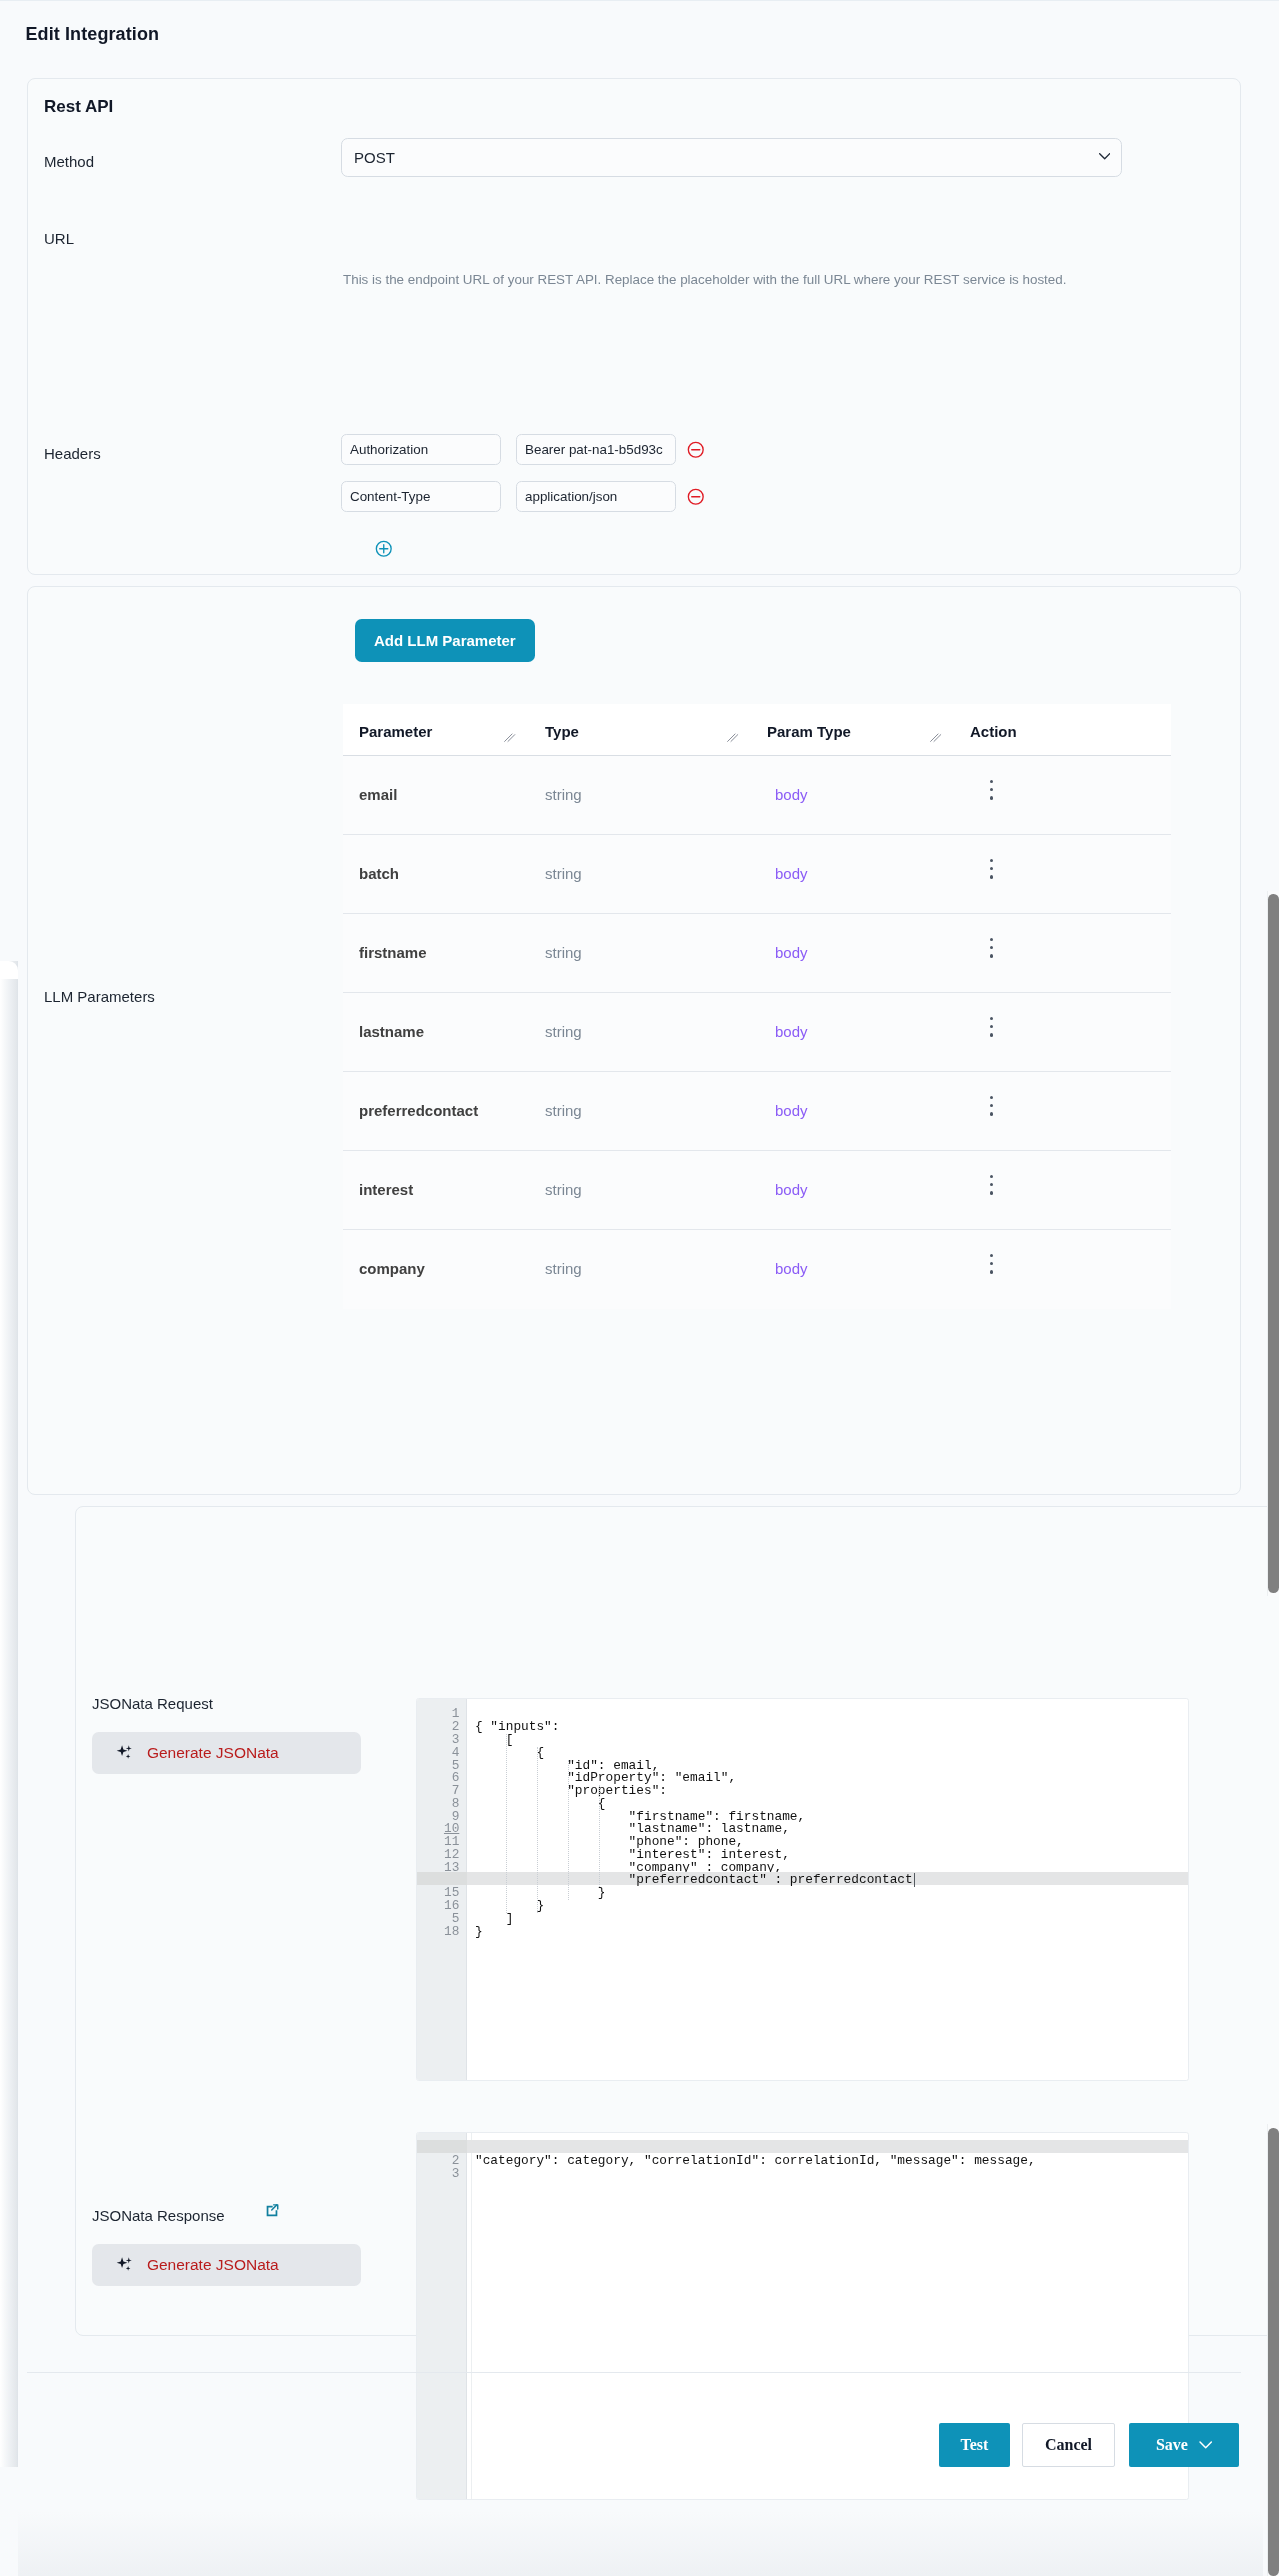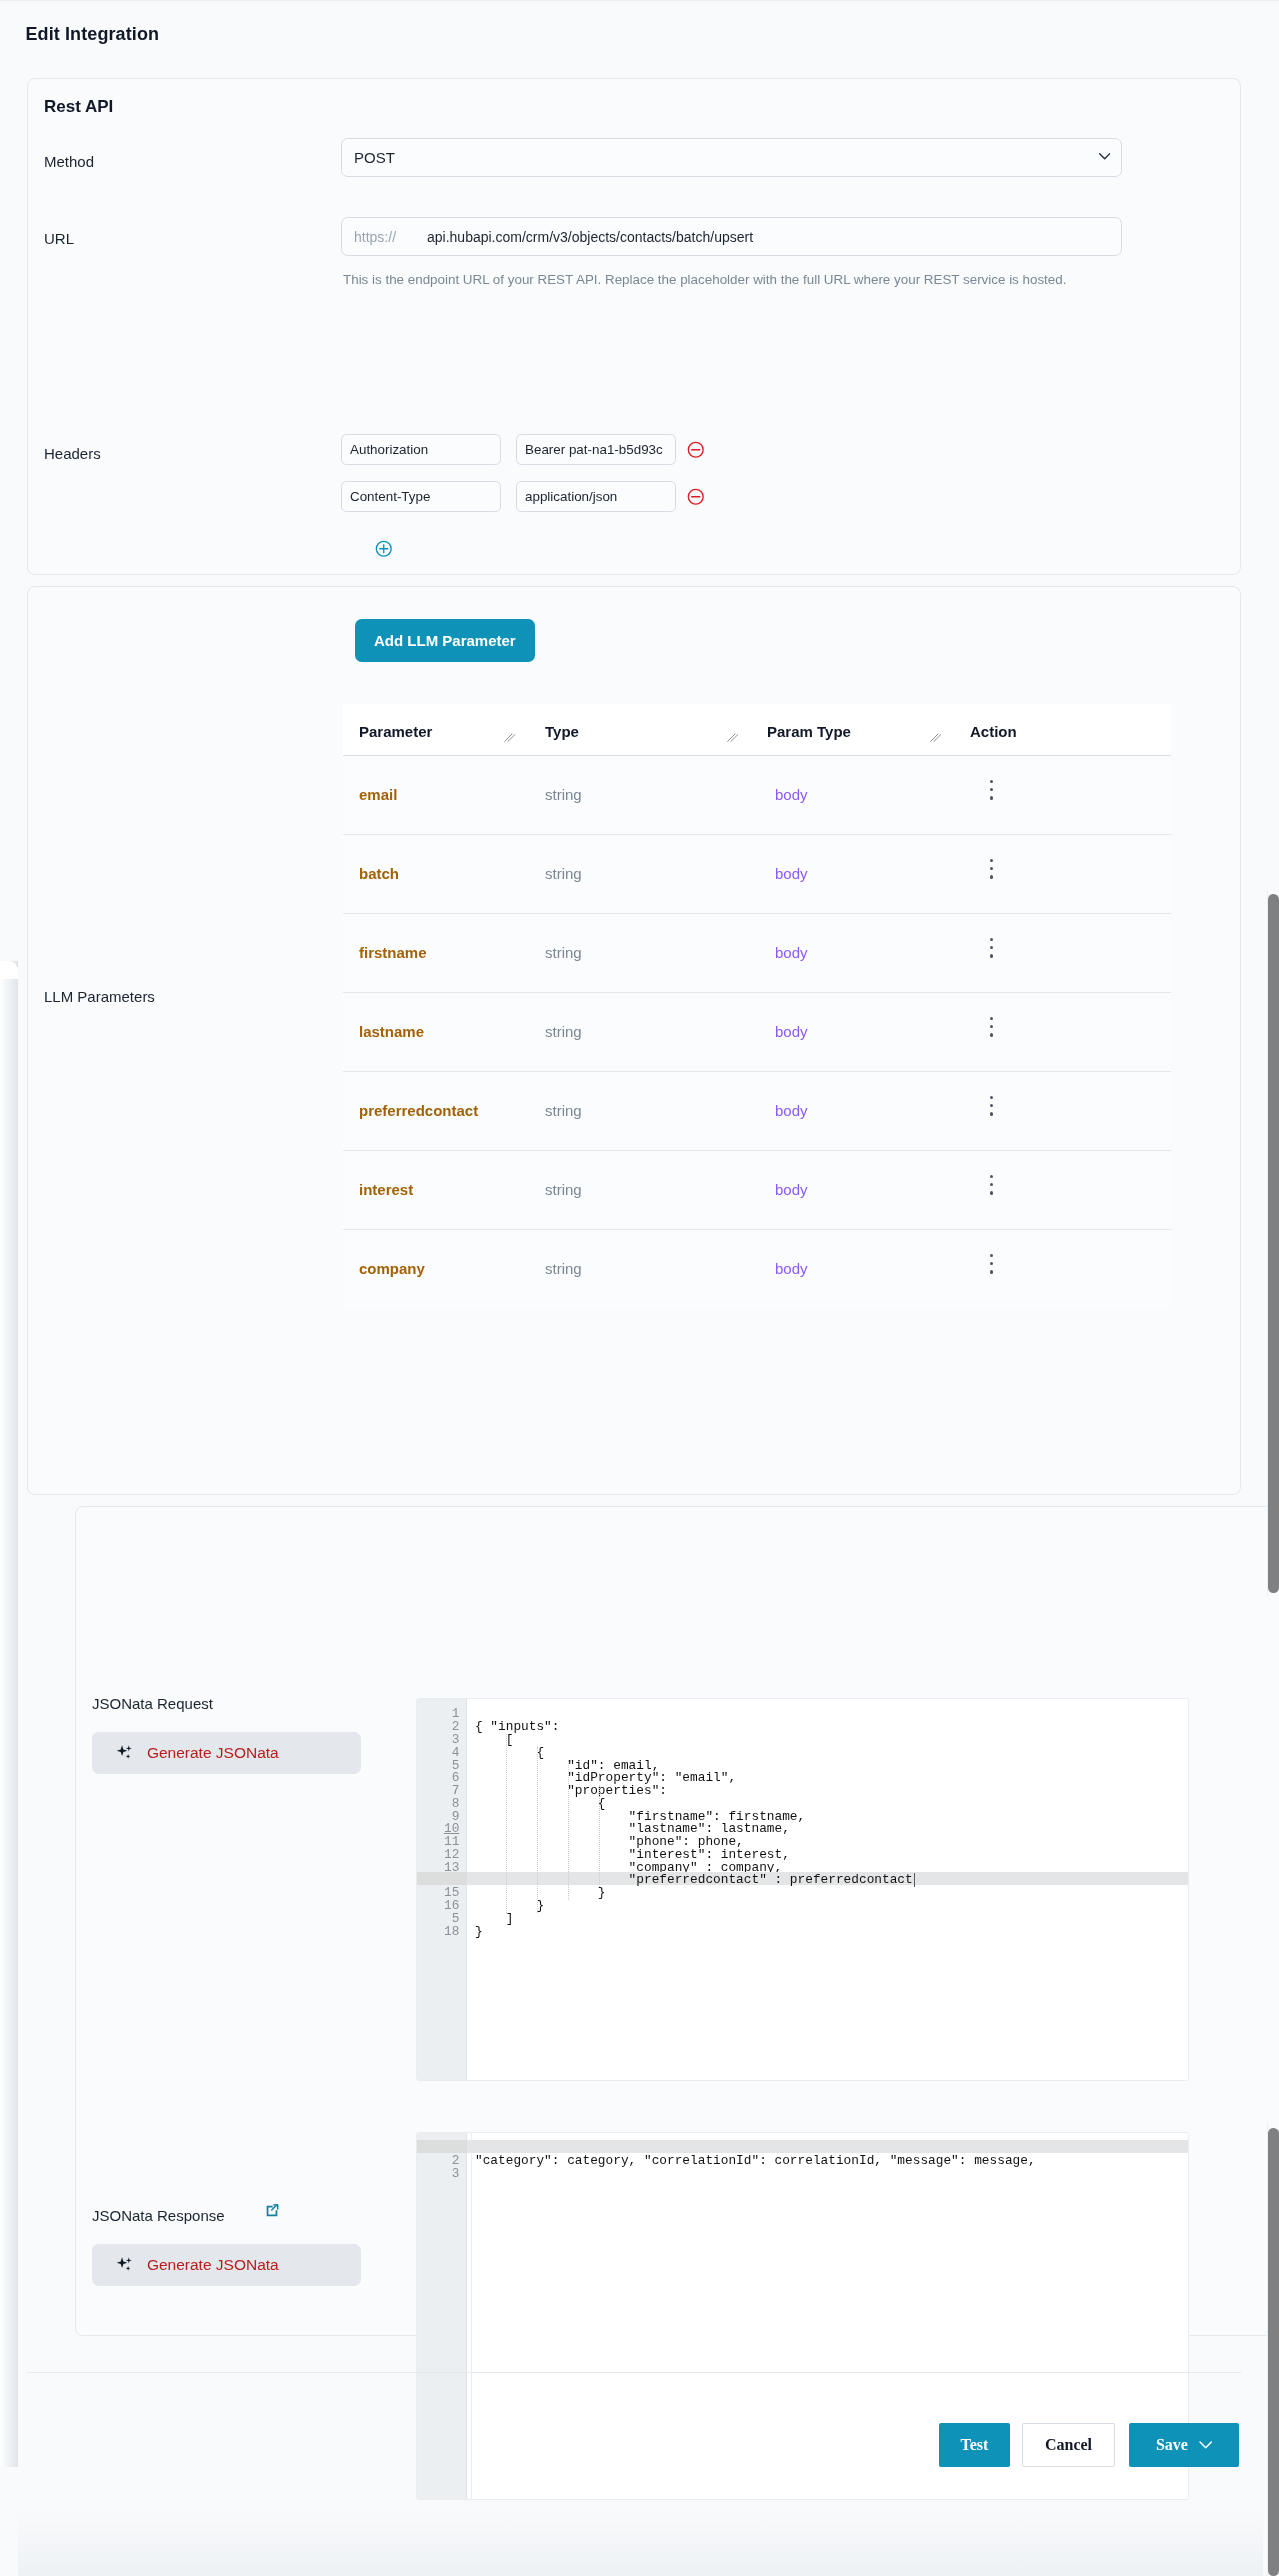--- a/index.html
+++ b/index.html
@@ -191,21 +191,21 @@
     position:relative;
     height: 79px;
     border-bottom: 0.7px solid #e3e7ec;
     background: #fbfcfd;
   }
   .prow:last-child { border-bottom: none; }
   .pcell {
     position:absolute; top: 30px;
     font-size: 15px;
   }
-  .pcell-name { left: 16px; color:#a16207; font-weight:700; }
+  .pcell-name { left: 16px; color:#404040; font-weight:700; }
   .pcell-type { left: 202px; color:#7b8794; }
   .pcell-ptype{ left: 432px; color:#8b5cf6; }
   .pcell-action {
     left: 640px; top: 24px;
     width: 17.5px; height: 27px;
     cursor:pointer;
   }
   .kebab-dot {
     width: 3.4px; height: 3.4px; border-radius: 50%;
     background: #4b5563; margin: 0 auto 4.7px auto;
@@ -366,24 +366,20 @@
 
     <div id="method-select">
       <span class="val">POST</span>
       <svg class="chev" viewBox="0 0 17 10">
         <path d="M1 1 L8.5 8.5 L16 1" stroke="#1f2937" stroke-width="2" fill="none" stroke-linecap="round" stroke-linejoin="round"></path>
       </svg>
     </div>
 
     <div class="field-label" id="label-url">URL</div>
 
-    <div id="url-input">
-      <span class="prefix">https://</span>
-      <span class="value">api.hubapi.com/crm/v3/objects/contacts/batch/upsert</span>
-    </div>
     <div id="url-help">This is the endpoint URL of your REST API. Replace the placeholder with the full URL where your REST service is hosted.</div>
 
     <div class="field-label" id="label-headers">Headers</div>
 
     <div class="hdr-row" id="hdr-row-0">
       <div class="hdr-key">Authorization</div>
       <div class="hdr-val">Bearer pat-na1-b5d93c</div>
       <svg class="hdr-remove" viewBox="0 0 26 26">
         <circle cx="13" cy="13" r="11" fill="none" stroke="#e01b24" stroke-width="2"></circle>
         <line x1="7" y1="13" x2="19" y2="13" stroke="#e01b24" stroke-width="2" stroke-linecap="round"></line>

